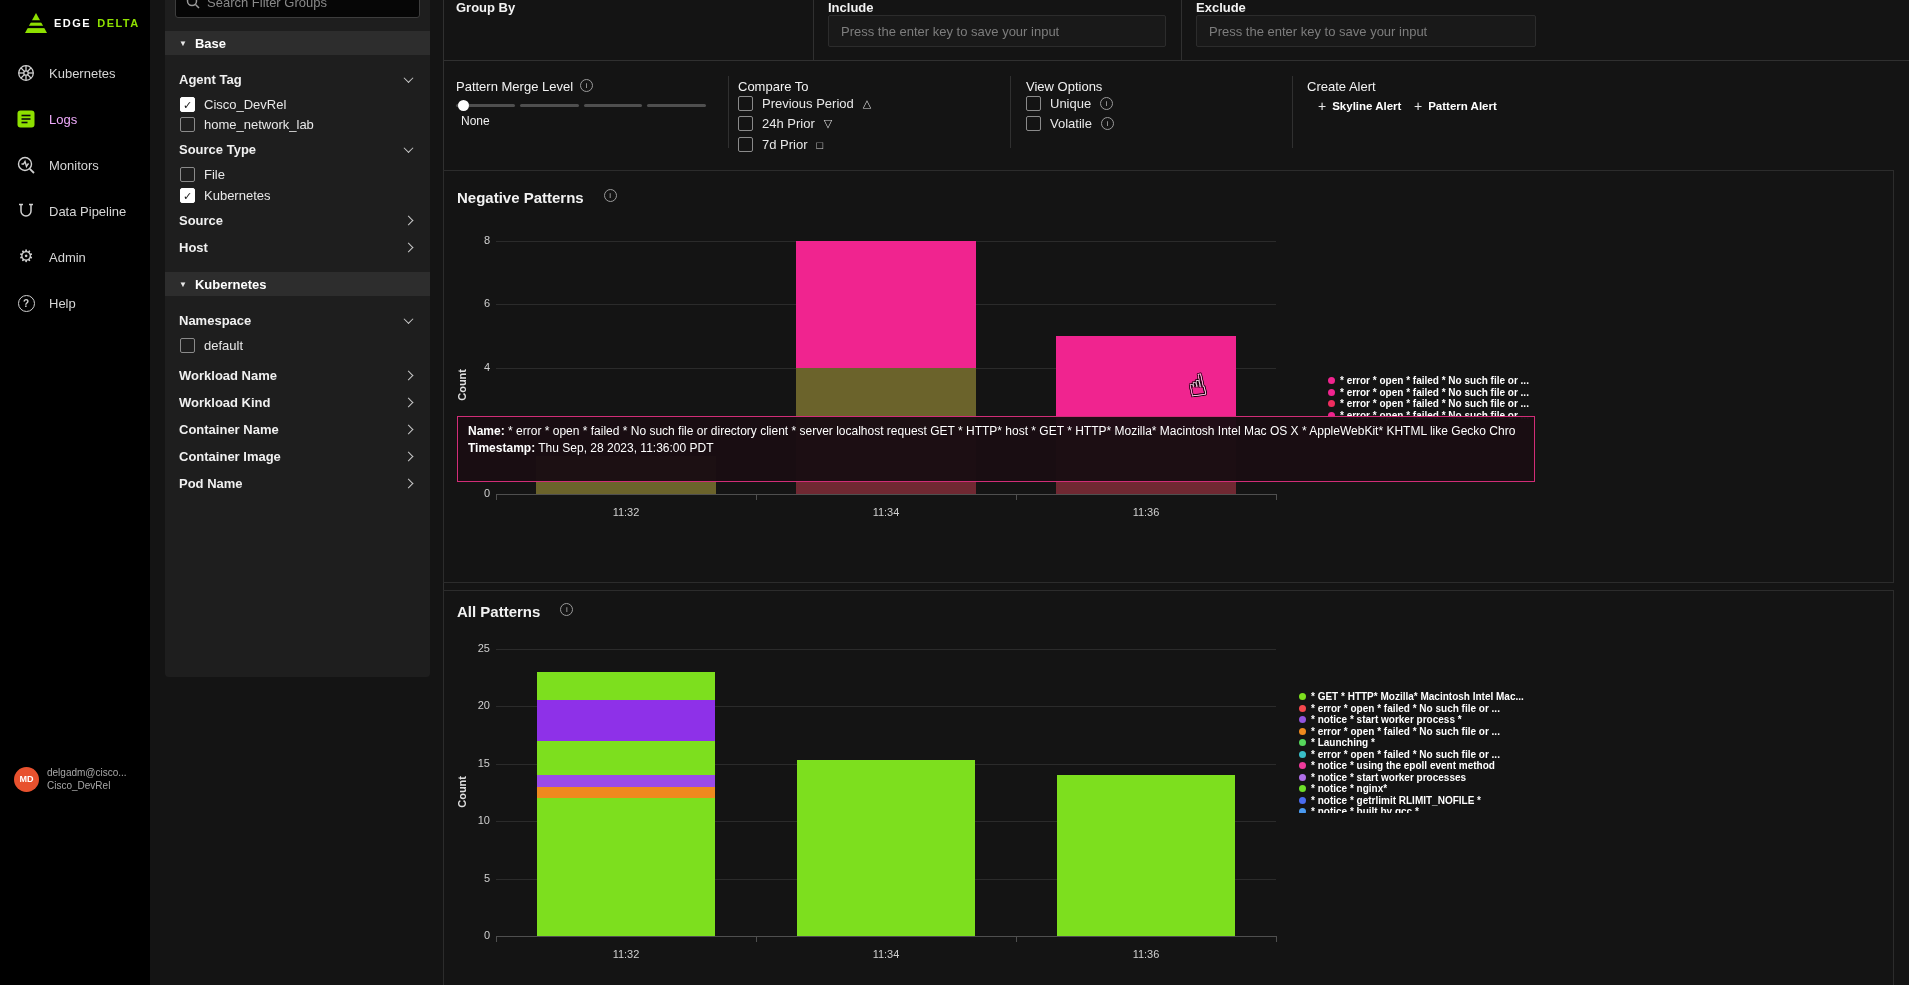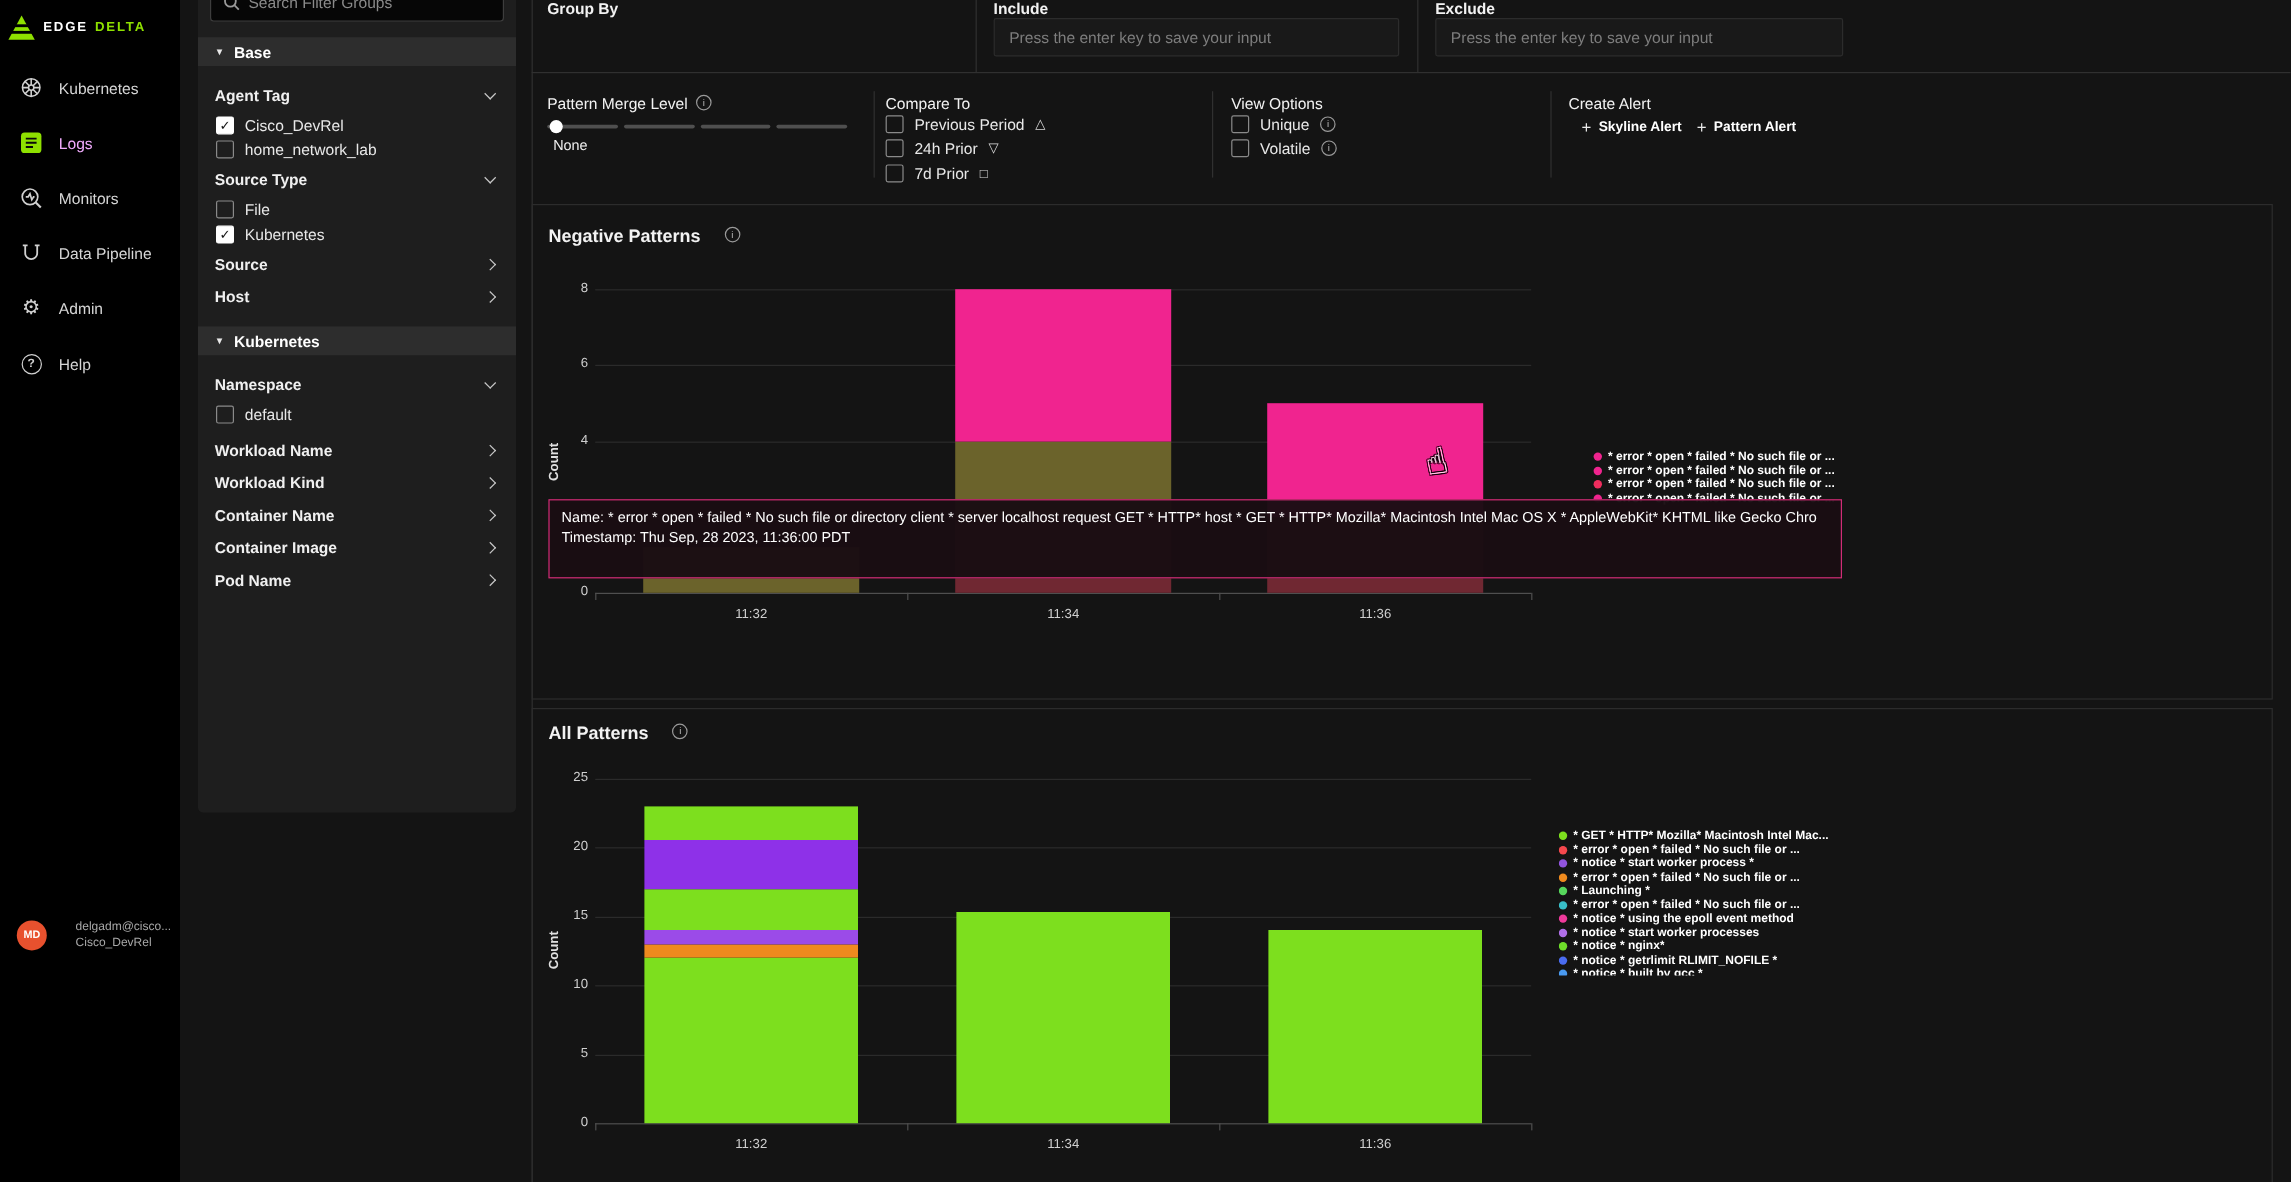--- a/index.html
+++ b/index.html
@@ -2,32 +2,32 @@
 <html><head>
 <meta charset="utf-8">
 <style>
   *{margin:0;padding:0;box-sizing:border-box}
   html,body{width:1909px;height:985px;overflow:hidden;background:#141414;
     font-family:"Liberation Sans","DejaVu Sans",sans-serif;color:#fff}
   #page{position:relative;width:1909px;height:985px;overflow:hidden;background:#141414}
 
   
   #sidebar{position:absolute;left:0;top:0;width:150px;height:985px;background:#000}
-  .logo{display:flex;align-items:center;gap:6px;padding:12px 0 10px 6px;cursor:pointer}
+  .logo{display:flex;align-items:center;gap:6px;padding:12px 0 10px 24px;cursor:pointer}
   .logo-edge{font-size:11px;font-weight:bold;letter-spacing:1.5px;color:#fff}
   .logo-delta{font-size:11px;font-weight:bold;letter-spacing:1.5px;color:#8ee000}
   nav{margin-top:6px}
   .nav-item{display:flex;align-items:center;gap:13px;height:46px;padding-left:16px;
     font-size:13px;color:#d6d6d6;cursor:pointer}
   .nav-item .icon-wrap{width:20px;height:20px;display:flex;align-items:center;justify-content:center}
   .nav-item.active{color:#f0abfc}
   .gear-glyph{font-size:17px;color:#d0d0d0;line-height:20px}
   .help-circle{width:17px;height:17px;border:1.5px solid #d0d0d0;border-radius:50%;
     display:flex;align-items:center;justify-content:center;font-size:10px;font-weight:bold;color:#d0d0d0}
-  .user{position:absolute;left:14px;top:766px;display:flex;align-items:center;gap:24px;cursor:pointer}
+  .user{position:absolute;left:14px;top:766px;display:flex;align-items:center;gap:8px;cursor:pointer}
   .avatar{width:25px;height:25px;border-radius:50%;background:#e8512e;display:flex;align-items:center;
     justify-content:center;font-size:9px;font-weight:bold;color:#fff;flex:none}
   .user-line{font-size:10px;color:#a8a8a8;line-height:13px;white-space:nowrap}
 
   
   #filter-panel{position:absolute;left:165px;top:0;width:265px;height:677px;background:#1e1e1e;
     overflow:hidden;border-radius:0 0 4px 4px}
   .search-box{position:absolute;left:10px;top:-14px;width:245px;height:32px;background:#060606;
     border:1px solid #3d3d3d;border-radius:3px;display:flex;align-items:center;gap:7px;padding:0 10px}
   .search-box input{flex:1;background:transparent;border:none;outline:none;color:#ddd;font-size:13px;
@@ -101,21 +101,21 @@
   .bar-seg{position:absolute;z-index:1;cursor:pointer}
   .legend{position:absolute;z-index:2}
   #negative-panel .legend{left:884px;top:204px;width:250px}
   #all-panel .legend{left:855px;top:100px;width:262px;height:122px;overflow:hidden}
   .legend-row{display:flex;align-items:center;gap:5px;height:11.5px;cursor:pointer}
   .legend-dot{width:7px;height:7px;border-radius:50%;flex:none}
   .legend-label{font-size:10px;font-weight:bold;color:#fff;white-space:nowrap;overflow:hidden;max-width:245px}
   .chart-tooltip{position:absolute;left:13px;top:245px;width:1078px;height:66px;
     background:rgba(26,13,19,.97);border:1px solid #d12d77;padding:6px 10px;z-index:10;overflow:hidden}
   .tt-line{font-size:12px;line-height:17px;color:#fff;white-space:nowrap;overflow:hidden}
-  .tt-line b{font-weight:normal}
+  .tt-line b{font-weight:bold}
 
   
   .cursor{position:absolute;left:1188px;top:368px;font-size:30px;color:#fff;z-index:50;
     transform:rotate(-12deg);
     text-shadow:-1px -1px 0 #000,1px -1px 0 #000,-1px 1px 0 #000,1px 1px 0 #000}
 </style>
 </head>
 <body>
 
 <div id="page">

